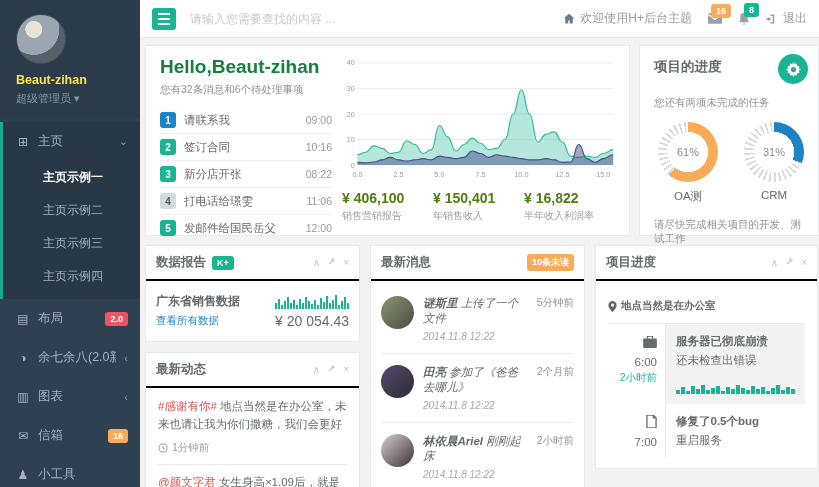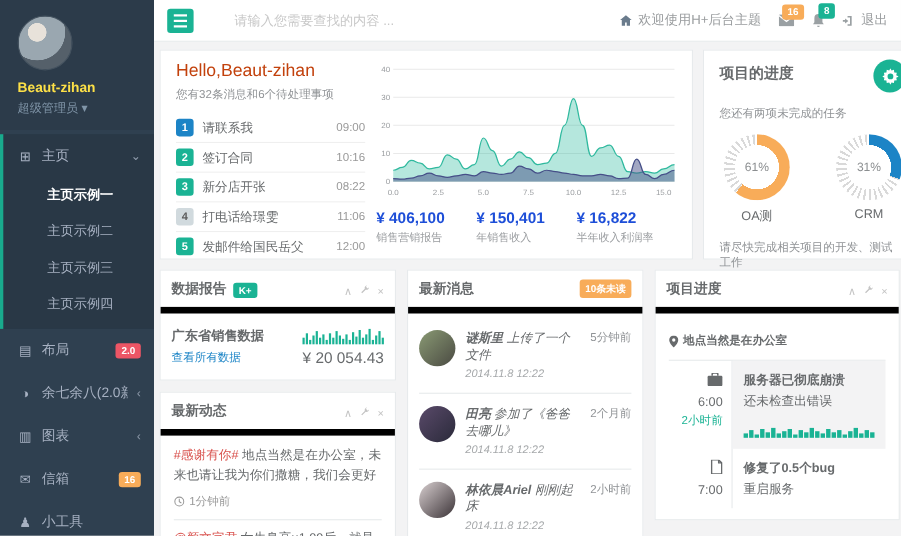--- a/index.html
+++ b/index.html
@@ -23,73 +23,73 @@
   .badge { font-size:9px; color:#fff; border-radius:3px; padding:2px 5px; font-weight:bold; }
   .b-red { background:#ed5565; } .b-org { background:#f8ac59; } .b-grn { background:#1ab394; }
   .active-block { background:#293846; border-left:3px solid #19aa8d; }
   .active-block .nav-item { padding-left:13px; }
   .sub { list-style:none; padding-bottom:6px; }
   .sub li { color:#a7b1c2; font-size:12px; padding:8px 0 8px 40px; cursor:pointer; }
   .sub li.on { color:#ffffff; font-weight:bold; }
 
   
   .topbar { position:absolute; left:140px; top:0; right:0; height:38px; background:#fff;
-    border-bottom:1px solid #e7eaec; display:flex; align-items:center; padding:0 12px; z-index:4;gap:23px; }
+    border-bottom:1px solid #e7eaec; display:flex; align-items:center; padding:0 12px; z-index:4; }
   .hamb { width:24px; height:22px; background:#1ab394; border-radius:3px; border:none; cursor:pointer;
     display:flex; flex-direction:column; justify-content:center; gap:3px; align-items:center; }
   .hamb i { display:block; width:12px; height:2px; background:#fff; }
   .search { border:none; outline:none; font-size:12px; color:#555; margin-left:14px; width:220px; }
   .search::placeholder { color:#c8c8c8; }
   .top-right { margin-left:auto; display:flex; align-items:center; gap:16px; color:#999c9e; font-size:12px; }
   .top-link { display:flex; align-items:center; gap:5px; cursor:pointer; }
   .icon-wrap { position:relative; cursor:pointer; display:inline-flex; }
   .sup-badge { position:absolute; top:-9px; right:-9px; }
 
   
   .content { position:absolute; left:140px; top:38px; right:0; bottom:0; padding:7px 6px 0 5px; }
   .row1 { display:flex; gap:9px; }
   .panel { background:#fff; border:1px solid #e7eaec; }
   .main-panel { flex:0 0 485px; height:191px; display:flex; padding:10px 14px; }
 
   .hello-col { flex:0 0 172px; }
-  .hello { font-size:16px; color:#c2410c; font-weight:400; }
+  .hello { font-size:19px; color:#15803d; font-weight:700; }
   .hello-sub { font-size:10.5px; color:#909396; margin-top:5px; }
   .todo { list-style:none; margin-top:10px; }
   .todo li { display:flex; align-items:center; gap:8px; padding:5px 0; border-bottom:1px solid #efefef; }
   .todo li:last-child { border-bottom:none; }
   .t-num { width:16px; height:16px; border-radius:3px; color:#fff; font-size:10px; font-weight:bold;
     display:flex; align-items:center; justify-content:center; }
   .t-blue { background:#1c84c6; } .t-green { background:#1ab394; }
   .t-gray { background:#d1dade; color:#5e5e5e; }
   .t-lbl { flex:1; font-size:11.5px; color:#676a6c; }
   .t-time { font-size:10.5px; color:#999; }
 
   .chart-col { flex:1; padding-left:10px; display:flex; flex-direction:column; }
   .chart-col svg { width:100%; height:128px; }
   .stats { display:flex; margin-top:6px; }
   .stat { flex:1; }
-  .stat-v { font-size:14px; font-weight:bold; color:#1d4ed8; }
+  .stat-v { font-size:14px; font-weight:bold; color:#4d7c0f; }
   .stat-l { font-size:10px; color:#9a9da0; margin-top:3px; }
 
   .proj-panel { flex:1; height:191px; position:relative; padding:12px 14px; }
   .gear-btn { position:absolute; top:8px; right:10px; width:30px; height:30px; border-radius:50%;
     background:#1ab394; border:none; cursor:pointer; display:flex; align-items:center; justify-content:center; }
   .pp-title { font-size:13.5px; font-weight:bold; color:#676a6c; }
   .pp-sub { font-size:10.5px; color:#909396; margin-top:20px; }
-  .donuts { display:flex; gap:42px; margin-top:12px; padding-left:4px; }
+  .donuts { display:flex; gap:26px; margin-top:12px; padding-left:4px; }
   .donut-wrap { text-align:center; }
   .donut { width:60px; height:60px; border-radius:50%; position:relative;
     display:flex; align-items:center; justify-content:center; }
   .donut span { font-size:11px; color:#8b8e90; position:relative; z-index:2; }
   .donut-lbl { font-size:11.5px; color:#676a6c; margin-top:7px; }
   .pp-note { font-size:10.5px; color:#909396; margin-top:14px; }
 
   .row2 { display:flex; gap:10px; margin-top:9px; align-items:flex-start; }
   .col1 { flex:0 0 215px; } .col2 { flex:0 0 215px; } .col3 { flex:1; }
-  .ibox-head { display:flex; align-items:flex-end; padding:8px 10px; border-bottom:6px solid #000000; }
+  .ibox-head { display:flex; align-items:center; padding:8px 10px; border-bottom:2px solid #000000; }
   .ibox-title { font-size:12.5px; font-weight:bold; color:#676a6c; }
   .ibox-tools { margin-left:auto; display:flex; align-items:center; gap:7px; color:#c4c4c4; font-size:10px; }
   .ibox-tools span { cursor:pointer; }
   .head-badge { margin-left:6px; }
 
   .report-body { display:flex; padding:12px 10px; gap:6px; }
   .rb-left { flex:1; }
   .rb-region { font-size:12px; font-weight:bold; color:#676a6c; }
   .rb-link { font-size:10.5px; color:#1c84c6; margin-top:4px; cursor:pointer; display:inline-block; }
   .rb-right { text-align:right; }

